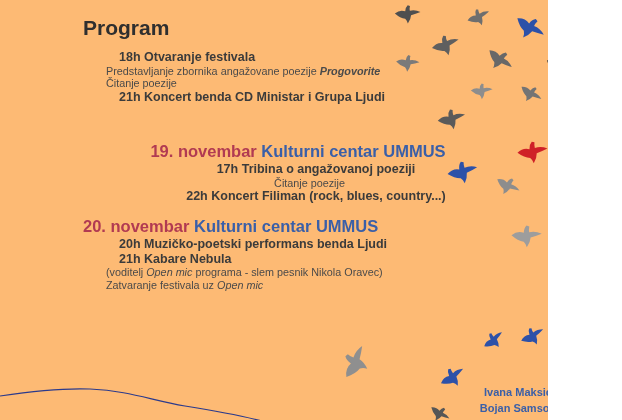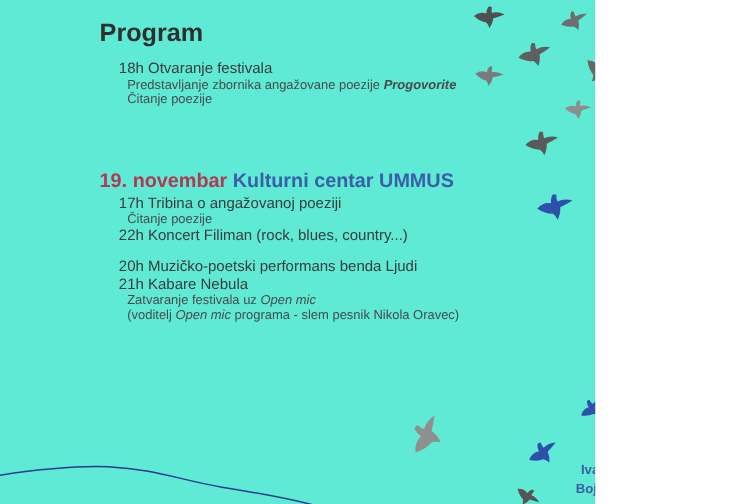--- a/index.html
+++ b/index.html
@@ -1,34 +1,34 @@
 <!DOCTYPE html>
 <html><head>
 <meta charset="utf-8">
 <style>
   html,body{margin:0;padding:0;background:#ffffff;}
   .poster{
-    position:relative;width:496px;height:420px;background:#5eead4;
+    position:relative;width:548px;height:420px;background:#fdba74;
     overflow:hidden;font-family:"Liberation Sans","DejaVu Sans",sans-serif;
   }
   .page-title{
     position:absolute;left:83px;top:16px;margin:0;
     font-size:21px;font-weight:700;color:#2f2f2f;line-height:24px;
   }
   #program{position:absolute;left:0;top:0;width:622px;height:420px;}
   .section{position:absolute;left:83px;width:430px;}
   .section:nth-child(1){top:50px;}
-  .section:nth-child(2){top:140px;}
+  .section:nth-child(2){top:140px;text-align:center;}
   .section:nth-child(3){top:215px;}
   .sec-header{font-size:16.5px;font-weight:700;line-height:22px;white-space:pre;}
   .date{color:#b13a52;}
   .venue{color:#3a5fa8;}
   .line-bold{
-    font-size:12.5px;font-weight:400;line-height:14.5px;
-    margin-left:16px;color:#3b3b3b;white-space:pre;
+    font-size:12.5px;font-weight:700;line-height:14.5px;
+    margin-left:36px;color:#3b3b3b;white-space:pre;
   }
   .line-small{
     font-size:10.8px;font-weight:400;line-height:12.5px;
     margin-left:23px;color:#4a4a4a;white-space:pre;
   }
   .seg-i{font-style:italic;}
   .seg-ib{font-style:italic;font-weight:700;margin-top:26px;}
   #participants{
     position:absolute;left:430px;top:378px;width:176px;text-align:center;
   }
@@ -47,32 +47,34 @@
 
 <div class="poster">
 
   <h1 class="page-title">Program</h1>
 
   <div id="program">
       <div class="section">
         <div class="line-bold"><span>18h Otvaranje festivala</span></div>
         <div class="line-small"><span>Predstavljanje zbornika angažovane poezije </span><span class="seg-ib">Progovorite</span></div>
         <div class="line-small"><span>Čitanje poezije</span></div>
+        <div class="line-bold"><span>21h Koncert benda CD Ministar i Grupa Ljudi</span></div>
       </div>
       <div class="section">
         <div class="sec-header"><span class="date">19. novembar </span><span class="venue">Kulturni centar UMMUS</span></div>
         <div class="line-bold"><span>17h Tribina o angažovanoj poeziji</span></div>
         <div class="line-small"><span>Čitanje poezije</span></div>
         <div class="line-bold"><span>22h Koncert Filiman (rock, blues, country...)</span></div>
       </div>
       <div class="section">
+        <div class="sec-header"><span class="date">20. novembar </span><span class="venue">Kulturni centar UMMUS</span></div>
         <div class="line-bold"><span>20h Muzičko-poetski performans benda Ljudi</span></div>
         <div class="line-bold"><span>21h Kabare Nebula</span></div>
+        <div class="line-small"><span>(voditelj </span><span class="seg-i">Open mic</span><span> programa - slem pesnik Nikola Oravec)</span></div>
         <div class="line-small"><span>Zatvaranje festivala uz </span><span class="seg-i">Open mic</span></div>
-        <div class="line-small"><span>(voditelj </span><span class="seg-i">Open mic</span><span> programa - slem pesnik Nikola Oravec)</span></div>
       </div>
     </div>
 
   <svg id="flock" width="622" height="420" viewBox="0 0 622 420">
     <path id="wave-line" d="M0,396 C40,390 65,388 90,389 C130,391 150,400 185,406 C210,410 235,414 262,421" fill="none" stroke-width="1.2" stroke="#2b3a8c"></path>
     <g id="birds">
         <path d="M -19 -6 Q -10 -10 -3 -5 Q -1 -11 3 -13 L 6 -11 Q 4 -7 4 -4 Q 12 -4 19 2 Q 11 3 4 3 Q 2 9 -4 14 Q -4 9 -6 6 Q -13 3 -19 -6 Z" fill="#4f4f4f" transform="translate(408 14) rotate(-15) scale(0.66)"></path>
         <path d="M -19 -6 Q -10 -10 -3 -5 Q -1 -11 3 -13 L 6 -11 Q 4 -7 4 -4 Q 12 -4 19 2 Q 11 3 4 3 Q 2 9 -4 14 Q -4 9 -6 6 Q -13 3 -19 -6 Z" fill="#6e6e6e" transform="translate(479 17) rotate(-35) scale(0.6)"></path>
         <path d="M -19 -6 Q -10 -10 -3 -5 Q -1 -11 3 -13 L 6 -11 Q 4 -7 4 -4 Q 12 -4 19 2 Q 11 3 4 3 Q 2 9 -4 14 Q -4 9 -6 6 Q -13 3 -19 -6 Z" fill="#2d51a8" transform="translate(530 28) rotate(20) scale(0.8)"></path>
         <path d="M -19 -6 Q -10 -10 -3 -5 Q -1 -11 3 -13 L 6 -11 Q 4 -7 4 -4 Q 12 -4 19 2 Q 11 3 4 3 Q 2 9 -4 14 Q -4 9 -6 6 Q -13 3 -19 -6 Z" fill="#5a5a5a" transform="translate(566 2) rotate(160) scale(0.5)"></path>

